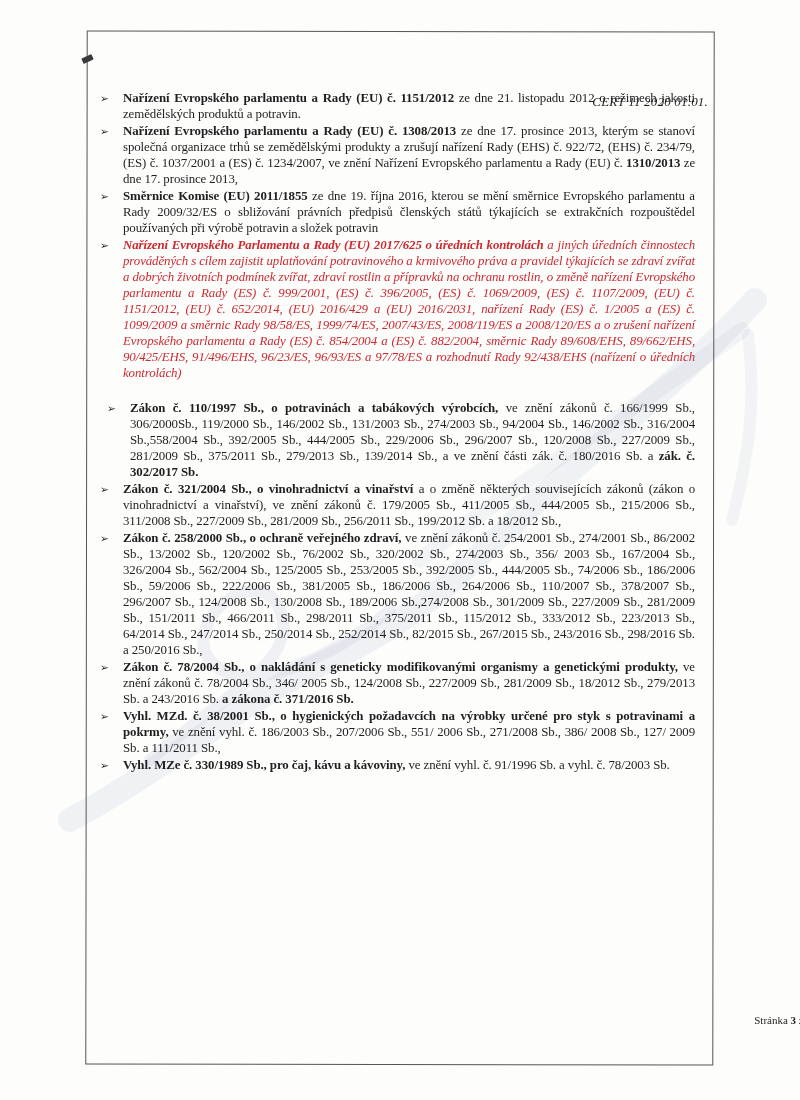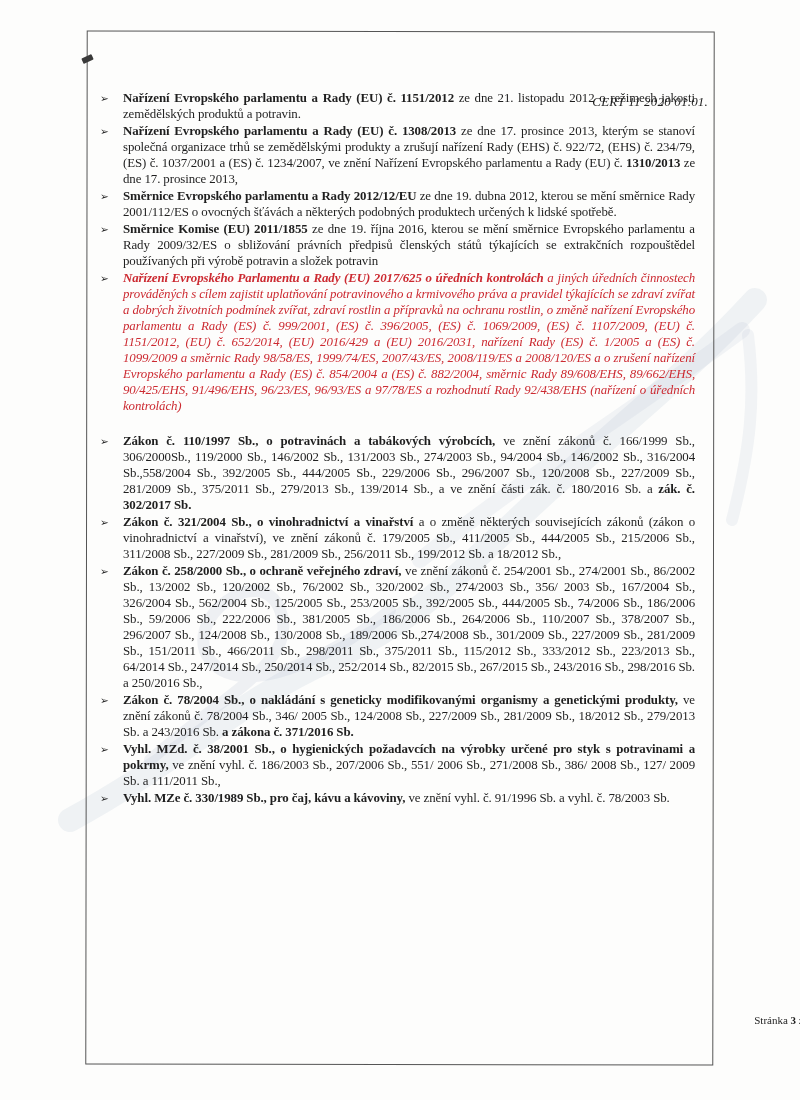--- a/index.html
+++ b/index.html
@@ -25,21 +25,21 @@
   .doc-code {
     position:absolute; top:46px; right:92px;
     font-style:italic; font-size:13px; letter-spacing:.2px;margin-top:48px;
   }
   .content {
     position:absolute; left:100px; top:90px; width:595px;
     font-size:12.9px; line-height:16px;
     text-align:justify; letter-spacing:-0.1px;
   }
   .item { padding-left:23px; text-indent:-23px; margin:0 0 1px 0; }
-  .item.gap-before { margin-top:19px; }
+  .item.gap-before { margin-top:19px;margin-left:7px; }
   .item.red { color:var(--accent-red, #cc2a31);font-style:italic; }
   .bullet {
     display:inline-block; width:23px; text-indent:0;
     font-family:"DejaVu Sans", sans-serif; font-size:10.5px; color:#242424;
   }
   .b { font-weight:700; }
   .footer {
     position:absolute; top:1014px; left:12px; width:100%;
     text-align:right; font-size:11px;
   }
@@ -59,21 +59,20 @@
   </svg>
 
   <div class="scan-border"></div>
   <div class="corner-mark"></div>
 
   <div class="doc-code">CERT 11 2020 01.01.</div>
 
   <div class="content">
       <div class="item"><span class="bullet">➢</span><span class="b">Nařízení Evropského parlamentu a Rady (EU) č. 1151/2012</span><span> ze dne 21. listopadu 2012 o režimech jakosti zemědělských produktů a potravin.</span></div>
       <div class="item"><span class="bullet">➢</span><span class="b">Nařízení Evropského parlamentu a Rady (EU) č. 1308/2013</span><span> ze dne 17. prosince 2013, kterým se stanoví společná organizace trhů se zemědělskými produkty a zrušují nařízení Rady (EHS) č. 922/72, (EHS) č. 234/79, (ES) č. 1037/2001 a (ES) č. 1234/2007, ve znění Nařízení Evropského parlamentu a Rady (EU) č. </span><span class="b">1310/2013</span><span> ze dne 17. prosince 2013,</span></div>
-      <div class="item"><span class="bullet">➢</span><span class="b">Směrnice Evropského parlamentu a Rady 2012/12/EU</span><span> ze dne 19. dubna 2012, kterou se mění směrnice Rady 2001/112/ES o ovocných šťávách a některých podobných produktech určených k lidské spotřebě.</span></div>
       <div class="item"><span class="bullet">➢</span><span class="b">Směrnice Komise (EU) 2011/1855</span><span> ze dne 19. října 2016, kterou se mění směrnice Evropského parlamentu a Rady 2009/32/ES o sbližování právních předpisů členských států týkajících se extrakčních rozpouštědel používaných při výrobě potravin a složek potravin</span></div>
       <div class="item red"><span class="bullet">➢</span><span class="b">Nařízení Evropského Parlamentu a Rady (EU) 2017/625 o úředních kontrolách</span><span> a jiných úředních činnostech prováděných s cílem zajistit uplatňování potravinového a krmivového práva a pravidel týkajících se zdraví zvířat a dobrých životních podmínek zvířat, zdraví rostlin a přípravků na ochranu rostlin, o změně nařízení Evropského parlamentu a Rady (ES) č. 999/2001, (ES) č. 396/2005, (ES) č. 1069/2009, (ES) č. 1107/2009, (EU) č. 1151/2012, (EU) č. 652/2014, (EU) 2016/429 a (EU) 2016/2031, nařízení Rady (ES) č. 1/2005 a (ES) č. 1099/2009 a směrnic Rady 98/58/ES, 1999/74/ES, 2007/43/ES, 2008/119/ES a 2008/120/ES a o zrušení nařízení Evropského parlamentu a Rady (ES) č. 854/2004 a (ES) č. 882/2004, směrnic Rady 89/608/EHS, 89/662/EHS, 90/425/EHS, 91/496/EHS, 96/23/ES, 96/93/ES a 97/78/ES a rozhodnutí Rady 92/438/EHS (nařízení o úředních kontrolách)</span></div>
       <div class="item gap-before"><span class="bullet">➢</span><span class="b">Zákon č. 110/1997 Sb., o potravinách a tabákových výrobcích,</span><span> ve znění zákonů č. 166/1999 Sb., 306/2000Sb., 119/2000 Sb., 146/2002 Sb., 131/2003 Sb., 274/2003 Sb., 94/2004 Sb., 146/2002 Sb., 316/2004 Sb.,558/2004 Sb., 392/2005 Sb., 444/2005 Sb., 229/2006 Sb., 296/2007 Sb., 120/2008 Sb., 227/2009 Sb., 281/2009 Sb., 375/2011 Sb., 279/2013 Sb., 139/2014 Sb., a ve znění části zák. č. 180/2016 Sb. a </span><span class="b">zák. č. 302/2017 Sb.</span></div>
       <div class="item"><span class="bullet">➢</span><span class="b">Zákon č. 321/2004 Sb., o vinohradnictví a vinařství</span><span> a o změně některých souvisejících zákonů (zákon o vinohradnictví a vinařství), ve znění zákonů č. 179/2005 Sb., 411/2005 Sb., 444/2005 Sb., 215/2006 Sb., 311/2008 Sb., 227/2009 Sb., 281/2009 Sb., 256/2011 Sb., 199/2012 Sb. a 18/2012 Sb.,</span></div>
       <div class="item"><span class="bullet">➢</span><span class="b">Zákon č. 258/2000 Sb., o ochraně veřejného zdraví,</span><span> ve znění zákonů č. 254/2001 Sb., 274/2001 Sb., 86/2002 Sb., 13/2002 Sb., 120/2002 Sb., 76/2002 Sb., 320/2002 Sb., 274/2003 Sb., 356/ 2003 Sb., 167/2004 Sb., 326/2004 Sb., 562/2004 Sb., 125/2005 Sb., 253/2005 Sb., 392/2005 Sb., 444/2005 Sb., 74/2006 Sb., 186/2006 Sb., 59/2006 Sb., 222/2006 Sb., 381/2005 Sb., 186/2006 Sb., 264/2006 Sb., 110/2007 Sb., 378/2007 Sb., 296/2007 Sb., 124/2008 Sb., 130/2008 Sb., 189/2006 Sb.,274/2008 Sb., 301/2009 Sb., 227/2009 Sb., 281/2009 Sb., 151/2011 Sb., 466/2011 Sb., 298/2011 Sb., 375/2011 Sb., 115/2012 Sb., 333/2012 Sb., 223/2013 Sb., 64/2014 Sb., 247/2014 Sb., 250/2014 Sb., 252/2014 Sb., 82/2015 Sb., 267/2015 Sb., 243/2016 Sb., 298/2016 Sb. a 250/2016 Sb.,</span></div>
       <div class="item"><span class="bullet">➢</span><span class="b">Zákon č. 78/2004 Sb., o nakládání s geneticky modifikovanými organismy a genetickými produkty,</span><span> ve znění zákonů č. 78/2004 Sb., 346/ 2005 Sb., 124/2008 Sb., 227/2009 Sb., 281/2009 Sb., 18/2012 Sb., 279/2013 Sb. a 243/2016 Sb. </span><span class="b">a zákona č. 371/2016 Sb.</span></div>
       <div class="item"><span class="bullet">➢</span><span class="b">Vyhl. MZd. č. 38/2001 Sb., o hygienických požadavcích na výrobky určené pro styk s potravinami a pokrmy,</span><span> ve znění vyhl. č. 186/2003 Sb., 207/2006 Sb., 551/ 2006 Sb., 271/2008 Sb., 386/ 2008 Sb., 127/ 2009 Sb. a 111/2011 Sb.,</span></div>
       <div class="item"><span class="bullet">➢</span><span class="b">Vyhl. MZe č. 330/1989 Sb., pro čaj, kávu a kávoviny,</span><span> ve znění vyhl. č. 91/1996 Sb. a vyhl. č. 78/2003 Sb.</span></div>
     </div>
 

